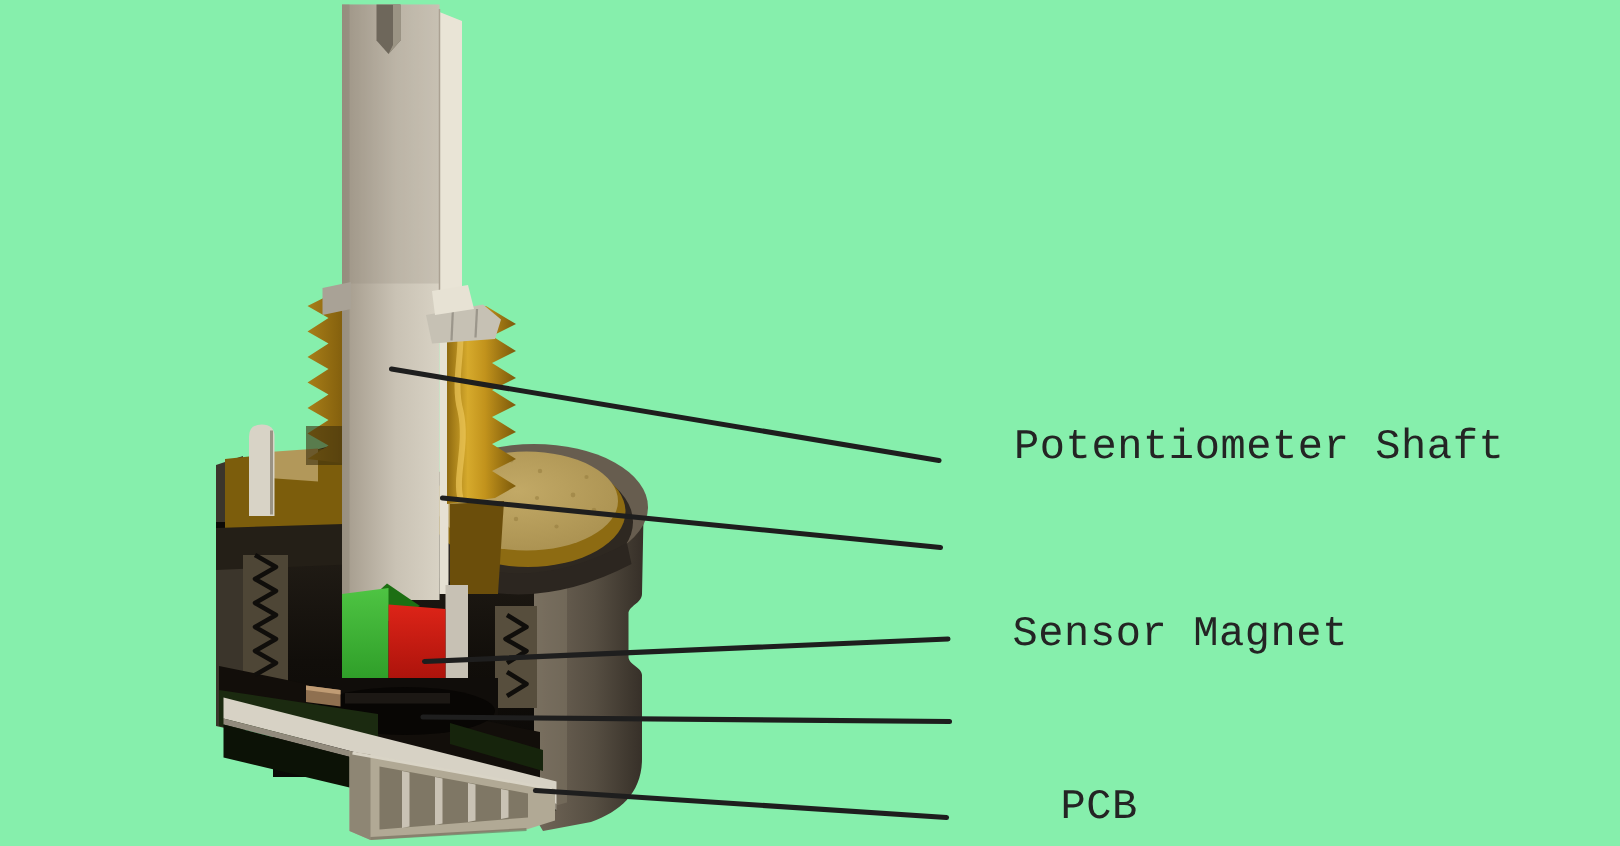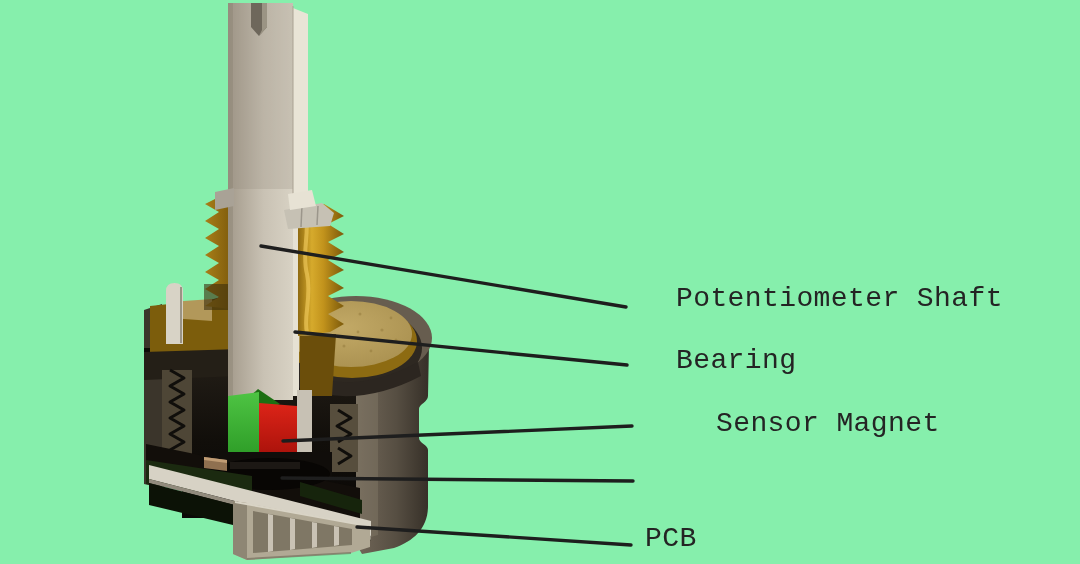--- a/index.html
+++ b/index.html
@@ -7,23 +7,23 @@
     position:relative;width:1080px;height:564px;background:#86efac;
     font-family:Liberation Mono, monospace;overflow:hidden;
   }
   .model-svg{position:absolute;left:0;top:0;}
   .part-label{
     position:absolute;font-size:28px;line-height:1;letter-spacing:0.4px;
     color:#242424;white-space:nowrap;
   }
   .lbl-0{left:676px;top:285px;}
   .lbl-1{left:676px;top:347px;}
-  .lbl-2{left:675px;top:410px;margin-left:41px;}
+  .lbl-2{left:675px;top:410px;}
   .lbl-3{left:675px;top:463px;}
-  .lbl-4{left:645px;top:525px;}
+  .lbl-4{left:707px;top:525px;}
 </style>
 </head>
 <body>
 
 <div class="canvas">
 
   <svg class="model-svg" width="1080" height="564" viewBox="0 0 1080 564">
     <defs>
       <linearGradient id="gShaft" x1="0" y1="0" x2="1" y2="0">
         <stop offset="0" stop-color="#a39a8b"></stop>
@@ -190,17 +190,16 @@
     <g stroke="#1e1e1e" stroke-width="3.4" stroke-linecap="round">
       <line x1="261" y1="246" x2="626" y2="307"></line>
       <line x1="295" y1="332" x2="627" y2="365"></line>
       <line x1="283" y1="441" x2="632" y2="426"></line>
       <line x1="282" y1="478" x2="633" y2="481"></line>
       <line x1="357" y1="527" x2="631" y2="545"></line>
     </g>
   </svg>
 
   <div class="part-label lbl-0">Potentiometer Shaft</div>
-  <div class="part-label lbl-1">Bearing</div>
   <div class="part-label lbl-2">Sensor Magnet</div>
   <div class="part-label lbl-4">PCB</div>
 
 </div>
 
 </body></html>

